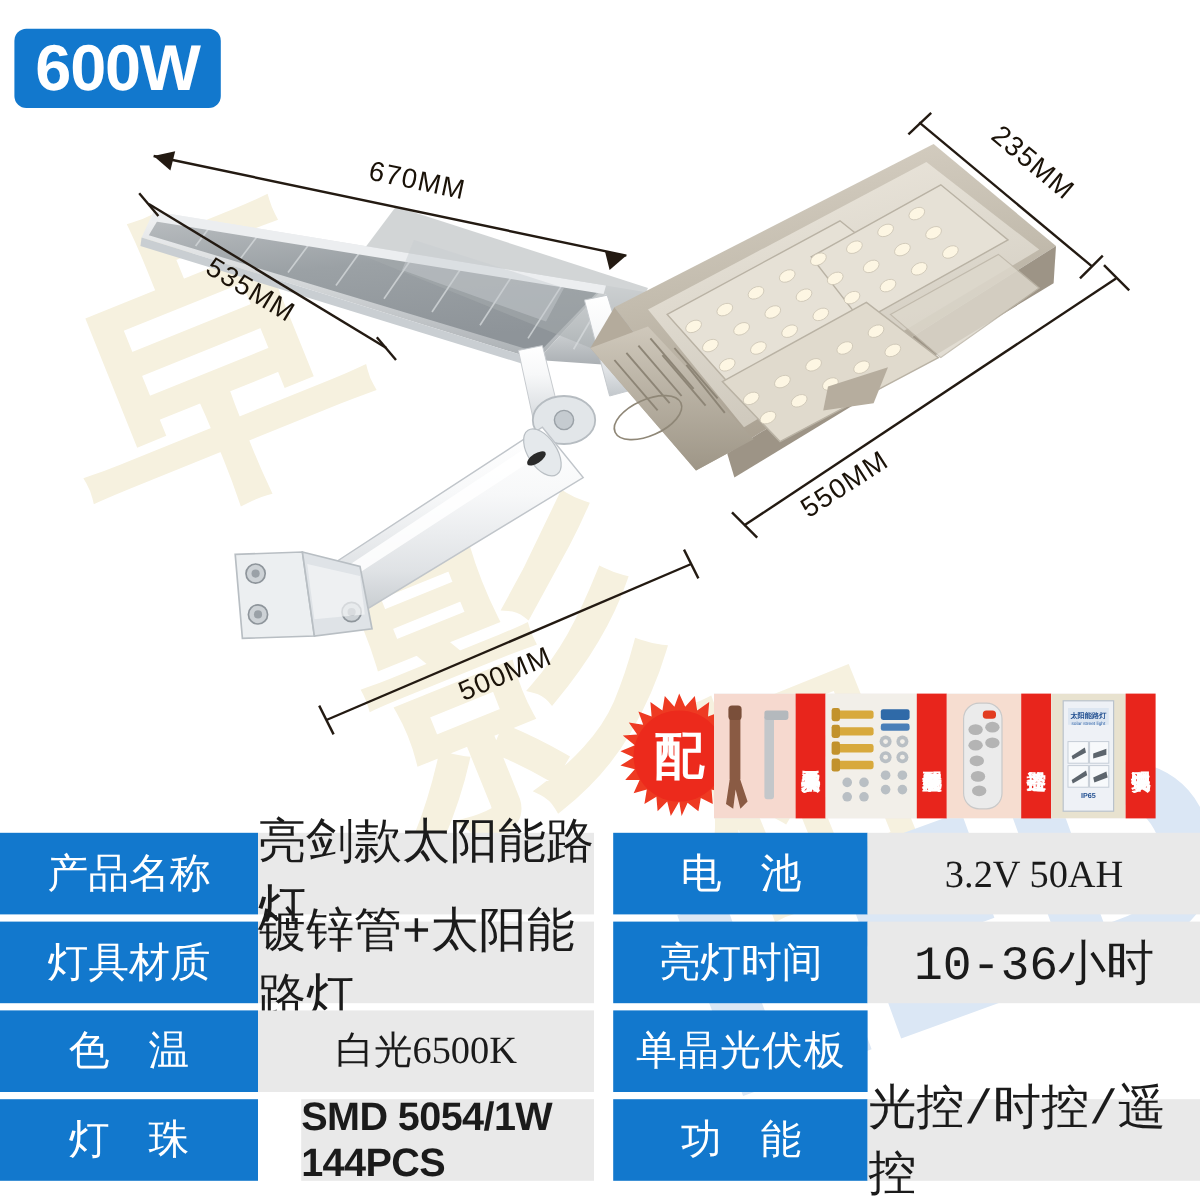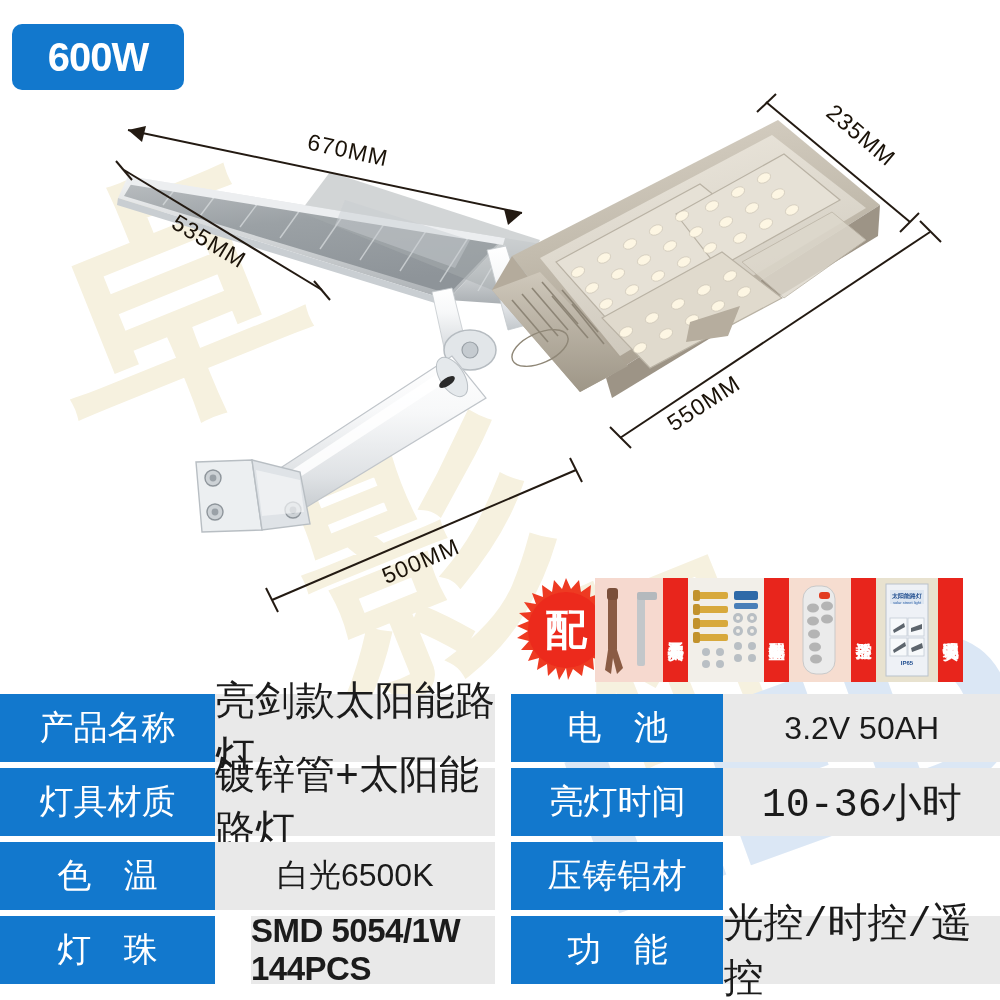--- a/index.html
+++ b/index.html
@@ -19,21 +19,21 @@
   .wm3{left:560px;top:560px;font-size:200px;transform:rotate(-22deg);}
   .wmblue{position:absolute;color:#dbe7f5;font-weight:bold;font-size:220px;
       left:560px;top:640px;transform:rotate(-20deg);font-family:"DejaVu Sans",sans-serif;}
 
   
   .badge{
     position:absolute;left:12px;top:24px;width:172px;height:66px;
     background:#1278cd;border-radius:10px;
     display:flex;align-items:center;justify-content:center;
   }
-  .badge span{color:#fff;font-size:40px;font-weight:bold;letter-spacing:-1px;
+  .badge span{color:#fff;font-size:54px;font-weight:bold;letter-spacing:-1px;
     font-family:"Liberation Sans",sans-serif;}
 
   
   .prod{position:absolute;left:0;top:0;width:1000px;height:690px;}
   .dimlabel{position:absolute;font-size:23px;color:#1a1208;letter-spacing:1px;
     font-family:"Liberation Sans",sans-serif;white-space:nowrap;}
 
   
   .acc{position:absolute;left:595px;top:578px;height:104px;display:flex;align-items:stretch;}
   .acc .cell{height:104px;display:flex;align-items:center;justify-content:center;overflow:hidden;}
@@ -57,21 +57,21 @@
   .row:last-child{margin-bottom:0;}
   .lbl{background:#1278cd;color:#fff;display:flex;align-items:center;
        justify-content:space-around;font-size:34px;font-weight:normal;
        font-family:"DejaVu Sans",sans-serif;box-sizing:border-box;padding:0 11px;text-align:right;}
   .lbl.tight{justify-content:center;letter-spacing:1px;}
   .val{background:#e9e9e9;color:#1b1b1b;display:flex;align-items:center;
        justify-content:center;font-size:40px;flex:1;box-sizing:border-box;
        font-family:Liberation Mono, monospace;}
   .val.cond{font-family:"Liberation Sans Narrow","Liberation Sans",sans-serif;
        font-weight:bold;letter-spacing:-0.5px;font-size:33px;margin-left:36px;}
-  .val.lat{font-family:Liberation Sans, sans-serif;font-size:32px;}
+  .val.lat{font-family:Liberation Serif, serif;font-size:32px;}
   .tbl.left .lbl{width:215px;}
   .tbl.right .lbl{width:212px;}
   .tbl.right .val.fit{font-size:28px;}
 </style>
 </head>
 <body>
 
 <div id="page">
 
   <div>
@@ -408,21 +408,21 @@
     <div class="tbl right">
       <div class="row">
         <div class="lbl">电&nbsp;&nbsp;&nbsp;池</div>
         <div class="val lat">3.2V 50AH</div>
       </div>
       <div class="row">
         <div class="lbl">亮灯时间</div>
         <div class="val">10-36小时</div>
       </div>
       <div class="row">
-        <div class="lbl tight">压铸铝材</div>
+        <div class="lbl tight">单晶光伏板</div>
       </div>
       <div class="row">
         <div class="lbl">功&nbsp;&nbsp;&nbsp;能</div>
         <div class="val">光控/时控/遥控</div>
       </div>
     </div>
   </div>
 
 </div>
 

